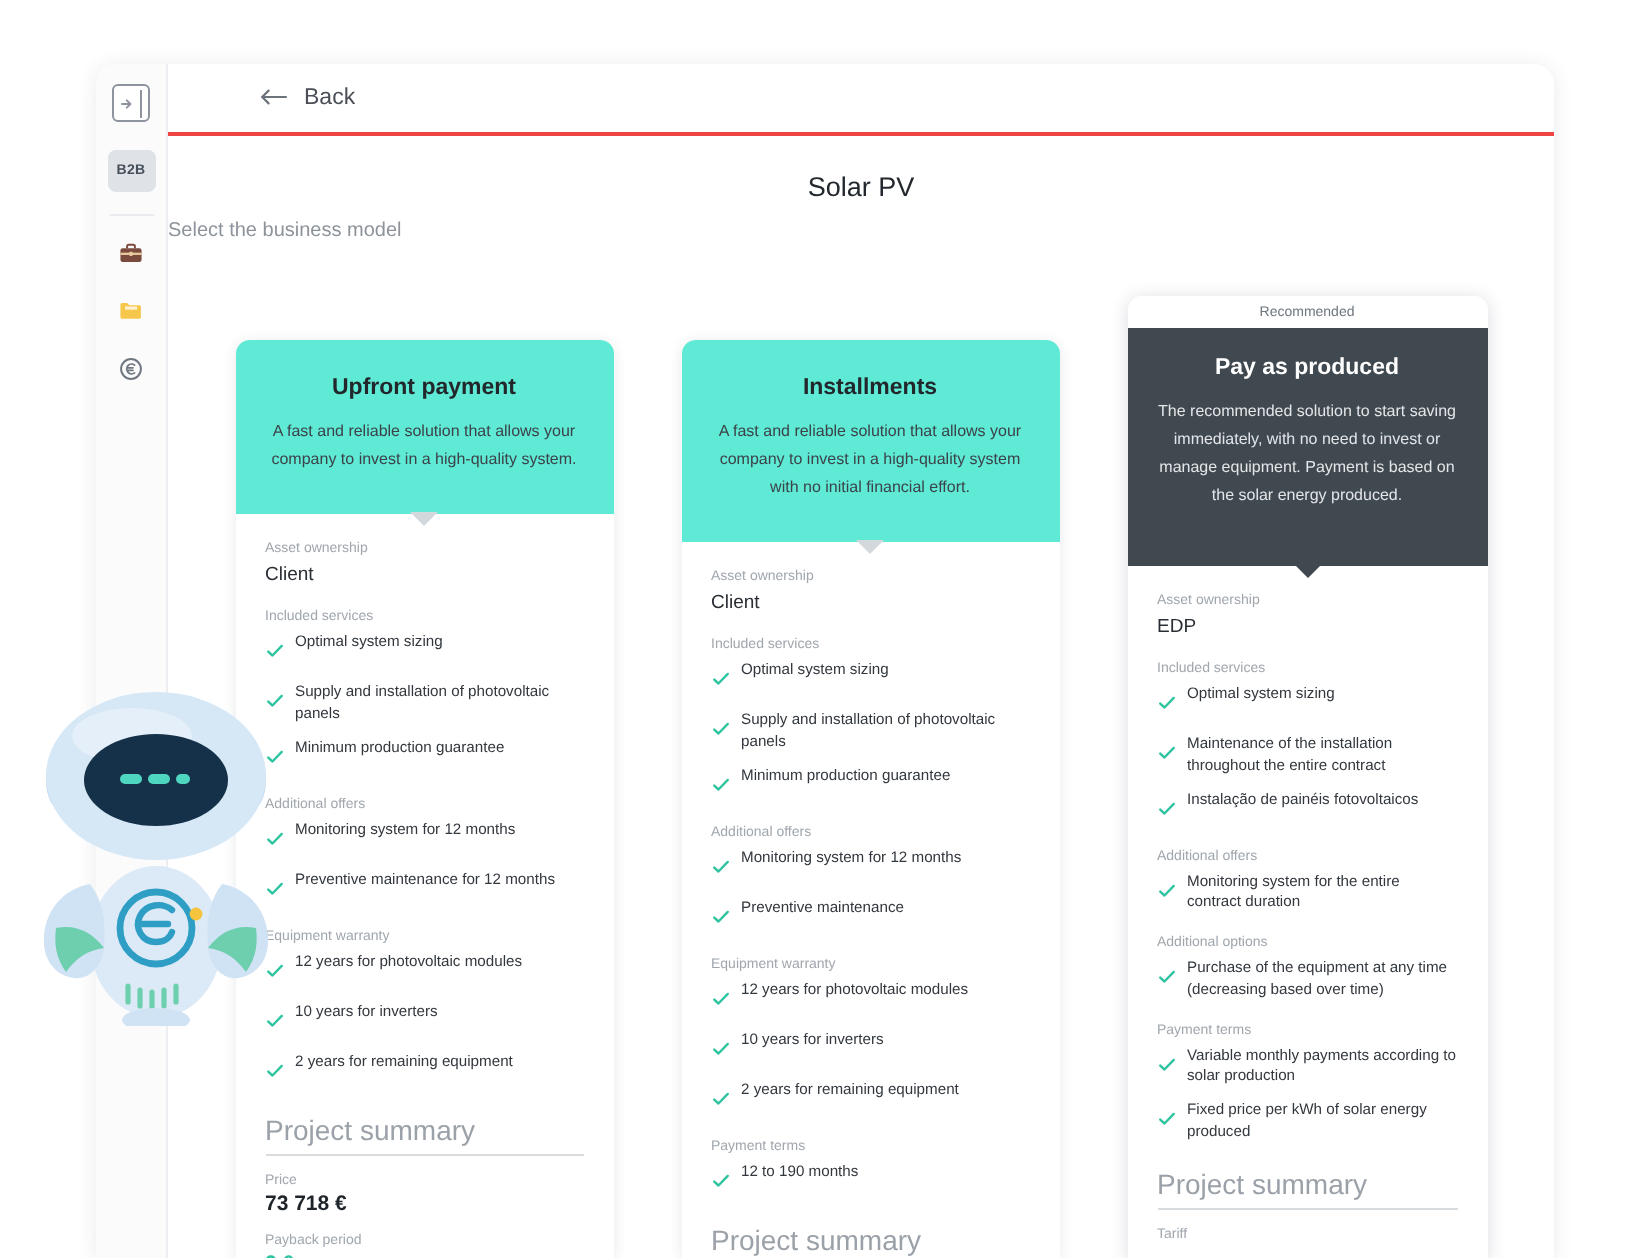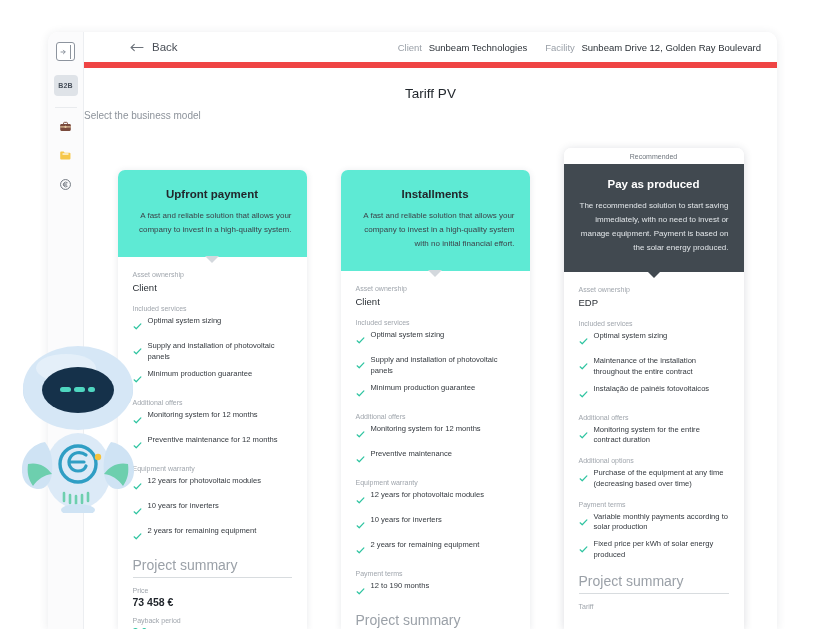--- a/index.html
+++ b/index.html
@@ -42,21 +42,21 @@
     width: 24px; height: 21px; background: #dfe3e8; border-radius: 4px;
     display:flex; align-items:center; justify-content:center;
     font-size: 7px; font-weight: bold; color:#464e59; letter-spacing:.2px;
   }
   .rail-sep { width:22px; height:1px; background:#e9ebee; margin: 11px 0 7px; }
   .rail-ico { width:22px; height:22px; display:flex; align-items:center; justify-content:center; margin-bottom: 7px; }
 
   
   .topbar {
     position: absolute; left: 36px; top: 0; right: 0; height: 36px;
-    border-bottom: 6px solid #ef4444;
+    border-bottom: 2px solid #ef4444;
     display:flex; align-items:center; background:#fff;
   }
   .back { display:flex; align-items:center; gap:7px; margin-left: 46px; cursor:pointer; }
   .back-label { font-size: 11.5px; color: #4a4f57; }
   .meta { margin-left:auto; margin-right: 16px; display:flex; gap: 18px; align-items:center; }
   .meta-grp { font-size: 9.5px; }
   .meta-k { color:#9aa0a8; }
   .meta-v { color:#2c3238; margin-left:4px; }
 
   
@@ -79,24 +79,24 @@
 
   .rec-tab {
     height: 16px; display:flex; align-items:center; justify-content:center;
     font-size: 7px; color:#6e757d; background:#fff;
   }
 
   .card-head {
     background:#5eead4; color:#22272c; padding: 18px 15px 20px;
     position: relative; text-align:center;
   }
-  .card.rec .card-head { background:#414950; color:#ffffff; padding: 14px 15px 17px; }
+  .card.rec .card-head { background:#414950; color:#ffffff; padding: 14px 15px 28px; }
   .card-head h3 { font-size: 11.5px; font-weight: 700; margin-bottom: 9px; }
   .card.rec .card-head h3 { font-size: 11.5px; }
-  .card-head p { font-size: 8px; line-height: 1.75; color:#3c4249;text-align:right; }
+  .card-head p { font-size: 8px; line-height: 1.75; color:#3c4249; }
   .card.rec .card-head p { color:#e2e6e9; }
   .notch {
     position:absolute; left:50%; bottom:-6px; transform: translateX(-50%);
     width:0; height:0; border-left: 7px solid transparent; border-right:7px solid transparent;
     border-top: 7px solid #d3d8dd;
   }
   .card.rec .notch { border-top-color:#414950; }
 
   .card-body { padding: 14px 15px 0; flex:1; }
 
@@ -158,34 +158,24 @@
 
     <div class="topbar">
       <div class="back">
         <span>
           <svg width="15" height="9" viewBox="0 0 15 9">
             <path d="M1 4.5h12M4.3 1.3 1.1 4.5l3.2 3.2" stroke="#6d737b" stroke-width="1.1" fill="none" stroke-linecap="round" stroke-linejoin="round"></path>
           </svg>
         </span>
         <span class="back-label">Back</span>
       </div>
-      <div class="meta">
-        <div class="meta-grp">
-          <span class="meta-k">Client</span>
-          <span class="meta-v">Sunbeam Technologies</span>
-        </div>
-        <div class="meta-grp">
-          <span class="meta-k">Facility</span>
-          <span class="meta-v">Sunbeam Drive 12, Golden Ray Boulevard</span>
-        </div>
-      </div>
     </div>
 
     <div class="content">
-      <div class="page-title">Tariff PV</div>
+      <div class="page-title">Solar PV</div>
       <div class="page-sub">Select the business model</div>
 
       <div class="cards" id="cards-row">
           <div class="card card-pos-1">
             <div class="card-head">
               <h3>Upfront payment</h3>
               <p>A fast and reliable solution that allows your company to invest in a high-quality system.</p>
               <div class="notch"></div>
             </div>
             <div class="card-body">
@@ -238,21 +228,21 @@
               </div>
               <div class="li">
                 <span class="tick"><svg width="9" height="9" viewBox="0 0 12 12">
                     <path d="M1.5 6.4 4.3 9 10.5 2.6" stroke="#2ec4a0" stroke-width="1.6" fill="none" stroke-linecap="round" stroke-linejoin="round"></path>
                   </svg></span>
                 <span class="txt">2 years for remaining equipment</span>
               </div>
               <div class="summary-label">Project summary</div>
               <div class="summary-rule"></div>
               <div class="kv-k">Price</div>
-              <div class="kv-v">73 458 €</div>
+              <div class="kv-v">73 718 €</div>
               <div class="kv-k">Payback period</div>
               <div class="kv-v green">2,6 anos</div>
             </div>
           </div>
           <div class="card card-pos-2">
             <div class="card-head">
               <h3>Installments</h3>
               <p>A fast and reliable solution that allows your company to invest in a high-quality system with no initial financial effort.</p>
               <div class="notch"></div>
             </div>

